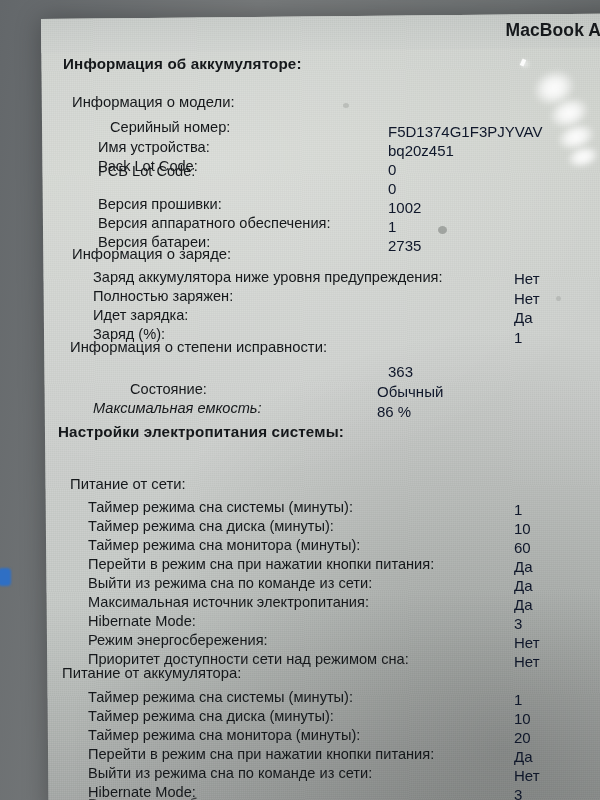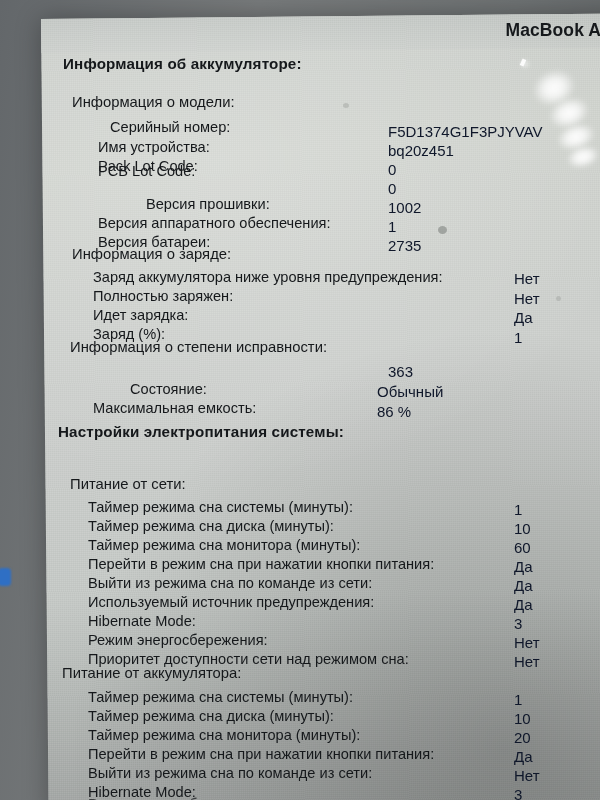--- a/index.html
+++ b/index.html
@@ -184,21 +184,21 @@
 
     <div class="row" style="left:98px; top:140px;">Имя устройства:</div>
     <div class="val" style="left:388px; top:143px;">bq20z451</div>
 
     <div class="row" style="left:98px; top:159px;">Pack Lot Code:</div>
     <div class="val" style="left:388px; top:162px;">0</div>
 
     <div class="row" style="left:98px; top:164px;">PCB Lot Code:</div>
     <div class="val" style="left:388px; top:181px;">0</div>
 
-    <div class="row" style="left:98px; top:197px;margin-left:48px;">Версия прошивки:</div>
+    <div class="row" style="left:98px; top:197px;">Версия прошивки:</div>
     <div class="val" style="left:388px; top:200px;">1002</div>
 
     <div class="row" style="left:98px; top:216px;">Версия аппаратного обеспечения:</div>
     <div class="val" style="left:388px; top:219px;">1</div>
 
     <div class="row" style="left:98px; top:235px;">Версия батареи:</div>
     <div class="val" style="left:388px; top:238px;">2735</div>
 
     <div class="row" style="left:93px; top:270px;">Заряд аккумулятора ниже уровня предупреждения:</div>
 
@@ -214,21 +214,21 @@
     <div class="row" style="left:93px; top:327px;">Заряд (%):</div>
     <div class="val" style="left:514px; top:330px;">1</div>
 
     <div class="row group" style="left:70px; top:340px;">Информация о степени исправности:</div>
 
     <div class="val" style="left:377px; top:364px;margin-left:11px;">363</div>
 
     <div class="row" style="left:93px; top:382px;margin-left:37px;">Состояние:</div>
     <div class="val" style="left:377px; top:384px;">Обычный</div>
 
-    <div class="row" style="left:93px; top:401px;">Максимальная емкость:</div>
+    <div class="row" style="left:93px; top:401px;font-style:italic;">Максимальная емкость:</div>
     <div class="val" style="left:377px; top:404px;">86 %</div>
 
     <div class="row sect-title" style="left:58px; top:424px;">Настройки электропитания системы:</div>
 
     <div class="row group" style="left:70px; top:477px;">Питание от сети:</div>
 
     <div class="row" style="left:88px; top:500px;">Таймер режима сна системы (минуты):</div>
     <div class="val" style="left:514px; top:502px;">1</div>
 
     <div class="row" style="left:88px; top:519px;">Таймер режима сна диска (минуты):</div>
@@ -236,21 +236,21 @@
 
     <div class="row" style="left:88px; top:538px;">Таймер режима сна монитора (минуты):</div>
     <div class="val" style="left:514px; top:540px;">60</div>
 
     <div class="row" style="left:88px; top:557px;">Перейти в режим сна при нажатии кнопки питания:</div>
     <div class="val" style="left:514px; top:559px;">Да</div>
 
     <div class="row" style="left:88px; top:576px;">Выйти из режима сна по команде из сети:</div>
     <div class="val" style="left:514px; top:578px;">Да</div>
 
-    <div class="row" style="left:88px; top:595px;">Используемый источник предупреждения:</div>
+    <div class="row" style="left:88px; top:595px;">Максимальная источник электропитания:</div>
     <div class="val" style="left:514px; top:597px;">Да</div>
 
     <div class="row" style="left:88px; top:614px;">Hibernate Mode:</div>
     <div class="val" style="left:514px; top:616px;">3</div>
 
     <div class="row" style="left:88px; top:633px;">Режим энергосбережения:</div>
     <div class="val" style="left:514px; top:635px;">Нет</div>
 
     <div class="row" style="left:88px; top:652px;">Приоритет доступности сети над режимом сна:</div>
     <div class="val" style="left:514px; top:654px;">Нет</div>

